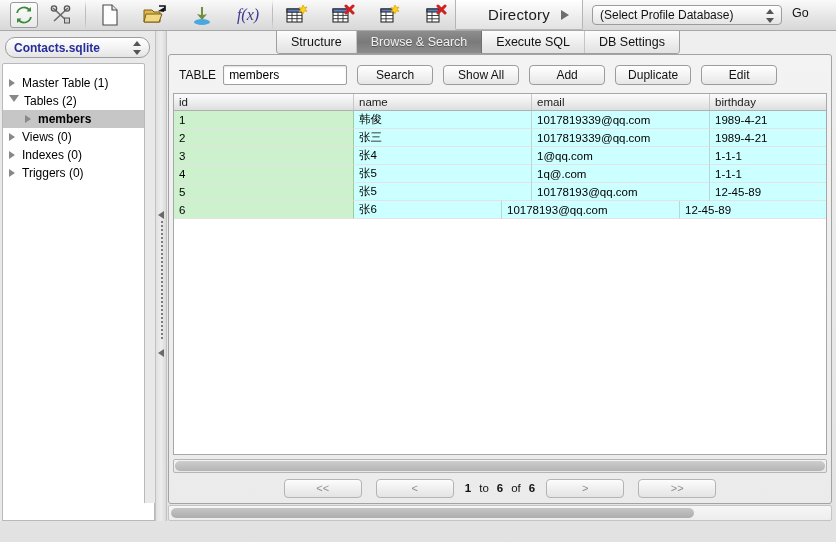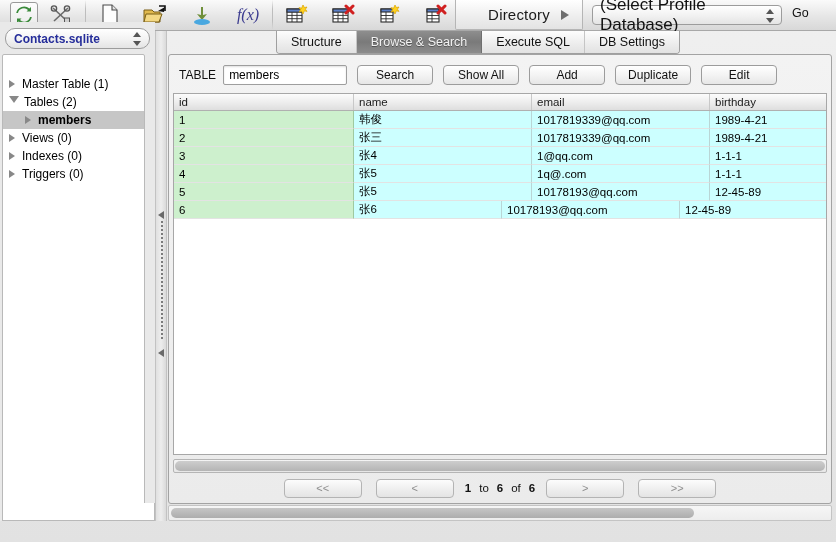--- a/index.html
+++ b/index.html
@@ -63,21 +63,21 @@
     border-top: 5px solid transparent;
     border-bottom: 5px solid transparent;
   }
   .profile-select {
     position: absolute; left: 592px; top: 5px;
     width: 190px; height: 20px;
     background: linear-gradient(#ffffff, #f1f1f1 55%, #e4e4e4);
     border: 1px solid #9c9c9c; border-radius: 4px;
     display: flex; align-items: center;
     box-sizing: border-box;
-    font-size: 17px;
+    font-size: 12px;
     padding-left: 7px;
     color: #111;
   }
   .sel-arrows {
     position: absolute; right: 7px; top: 3px;
     width: 9px; height: 14px;
     display: flex; flex-direction: column; justify-content: space-between; align-items: center;
   }
   .arr-up { width:0;height:0;border-left:4px solid transparent;border-right:4px solid transparent;border-bottom:5px solid #555;}
   .arr-dn { width:0;height:0;border-left:4px solid transparent;border-right:4px solid transparent;border-top:5px solid #555;}
@@ -109,21 +109,21 @@
   .tab:last-child { border-right: none; }
   .tab.active {
     background: linear-gradient(#8e8e8e, #7a7a7a 50%, #8c8c8c);
     color: #f2f2f2;
     text-shadow: 0 1px 0 rgba(0,0,0,0.35);
     border-right: 1px solid #6f6f6f;
   }
 
   
   .sidebar {
-    position: absolute; left: 0; top: 22px;
+    position: absolute; left: 0; top: 31px;
     width: 155px; bottom: 21px;
     background: #e9e9e9;
     box-sizing: border-box;
   }
   .db-select {
     position: absolute; left: 5px; top: 6px;
     width: 145px; height: 21px;
     background: linear-gradient(#ffffff, #f2f2f2 55%, #e4e4e4);
     border: 1px solid #9c9c9c; border-radius: 10px;
     box-sizing: border-box;
@@ -132,21 +132,21 @@
   }
   .db-select .lbl {
     font-size: 12px; font-weight: bold; color: #252d9a;
   }
   .tree {
     position: absolute; left: 2px; top: 32px; right: 10px; bottom: 4px;
     background: #fff;
     border: 1px solid #b9b9b9;
     border-radius: 2px;
     box-sizing: border-box;
-    padding-top: 20px;
+    padding-top: 10px;
     overflow: hidden;
   }
   .tnode {
     height: 18px;
     display: flex; align-items: center;
     font-size: 12px;
     padding-left: 6px;
     box-sizing: border-box;
   }
   .tnode.sel { background: #c6c6c6; }

